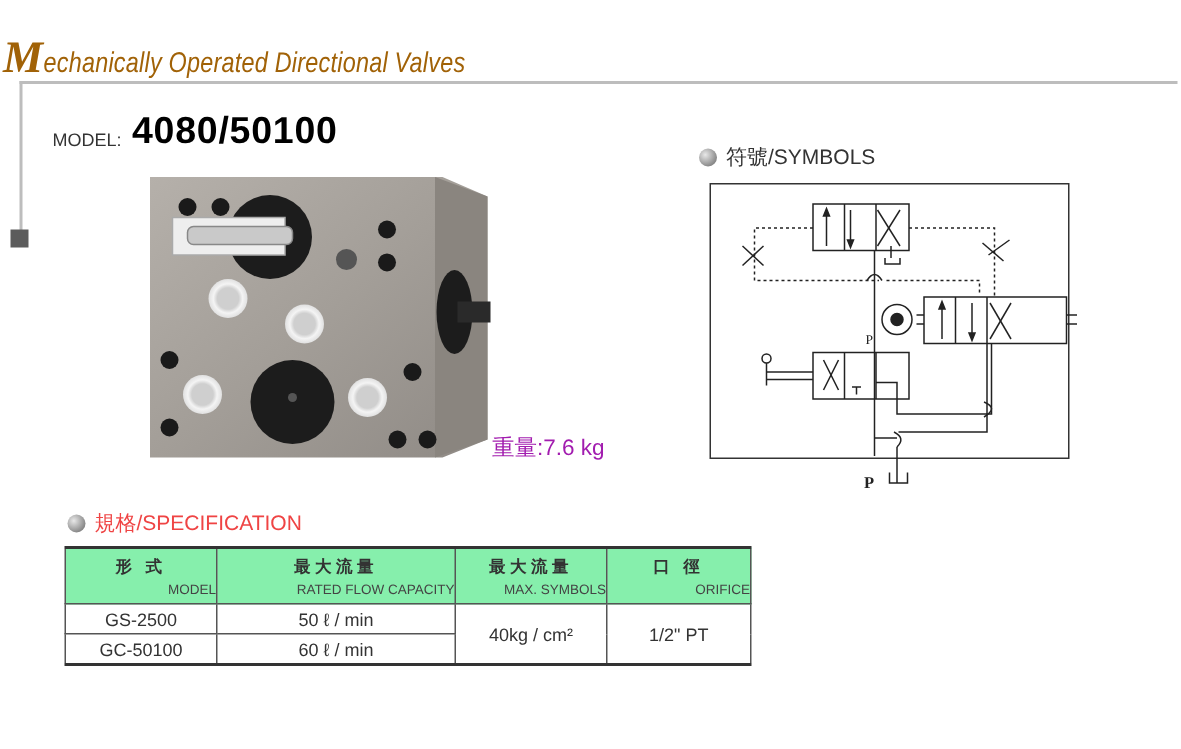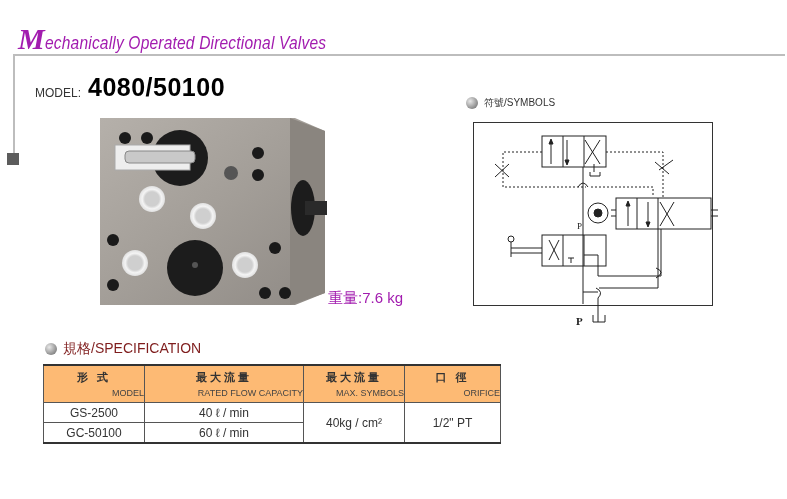--- a/index.html
+++ b/index.html
@@ -1,34 +1,34 @@
 <!DOCTYPE html>
 <html><head>
 <meta charset="utf-8">
 <style>
   html,body{margin:0;padding:0;background:#fff;}
   body{width:787px;height:499px;position:relative;overflow:hidden;font-family:"Liberation Sans",sans-serif;color:#222;}
-  .title{position:absolute;left:18px;top:22px;font-family:"Liberation Serif",serif;font-style:italic;color:#a21caf;white-space:nowrap;}
+  .title{position:absolute;left:2px;top:22px;font-family:"Liberation Serif",serif;font-style:italic;color:#a16207;white-space:nowrap;}
   .title .big{font-size:30px;font-weight:bold;}
   .title .rest{font-size:19px;font-family:"Liberation Sans",sans-serif;font-style:italic;transform:scaleX(0.82);display:inline-block;transform-origin:left;letter-spacing:0.2px;}
   .hline{position:absolute;left:13px;top:54px;width:772px;height:2px;background:#bdbdbd;}
   .vline{position:absolute;left:13px;top:54px;width:2px;height:100px;background:#bdbdbd;}
   .sq{position:absolute;left:7px;top:153px;width:12px;height:12px;background:#5c5c5c;}
   .model-label{position:absolute;left:35px;top:86px;font-size:12px;color:#333;}
   .model-num{position:absolute;left:88px;top:73px;font-size:25px;font-weight:bold;color:#000000;letter-spacing:0.5px;}
   .photo{position:absolute;left:95px;top:113px;width:240px;height:195px;}
   .weight{position:absolute;left:328px;top:289px;font-size:15px;color:#a21caf;}
   .bullet{display:inline-block;width:12px;height:12px;border-radius:50%;background:radial-gradient(circle at 35% 35%,#e8e8e8,#8a8a8a 70%,#6a6a6a);vertical-align:middle;margin-right:6px;}
-  .sym-head{position:absolute;left:466px;top:96px;font-size:10px;color:#333;}
+  .sym-head{position:absolute;left:466px;top:96px;font-size:14px;color:#333;}
   .sym-box{position:absolute;left:473px;top:122px;width:238px;height:182px;border:1.5px solid #333;background:#fff;}
   .schem{position:absolute;left:473px;top:122px;width:245px;height:210px;}
-  .spec-head{position:absolute;left:45px;top:340px;font-size:14px;color:#7f1d1d;text-align:center;}
+  .spec-head{position:absolute;left:45px;top:340px;font-size:14px;color:#ef4444;text-align:center;}
   table.spec{position:absolute;left:43px;top:364px;border-collapse:collapse;font-size:12px;color:#333;}
   table.spec th,table.spec td{border:1px solid #555;text-align:center;padding:0;}
-  table.spec th{background:#fdba74;height:36px;font-weight:normal;}
+  table.spec th{background:#86efac;height:36px;font-weight:normal;}
   table.spec th .zh{display:block;font-weight:bold;font-size:11px;letter-spacing:3px;color:#333;}
   table.spec th .en{display:block;font-size:9px;color:#444;margin-top:3px;text-align:right;}
   table.spec td{height:19px;font-size:12px;}
   table.spec{border-top:2px solid #333;border-bottom:2px solid #333;}
 </style>
 </head>
 <body>
 
 <div class="title"><span class="big">M</span><span class="rest">echanically Operated Directional Valves</span></div>
 <div class="hline"></div>
@@ -168,21 +168,21 @@
         </th>
       <th style="width:95px">
           <span class="zh">口 徑</span>
           <span class="en">ORIFICE</span>
         </th>
     </tr>
   </thead>
   <tbody>
     <tr>
       <td>GS-2500</td>
-      <td>40 ℓ / min</td>
+      <td>50 ℓ / min</td>
       <td rowspan="2">40kg / cm²</td>
       <td rowspan="2">1/2" PT</td>
     </tr>
     <tr>
       <td>GC-50100</td>
       <td>60 ℓ / min</td>
     </tr>
   </tbody>
 </table>
 

